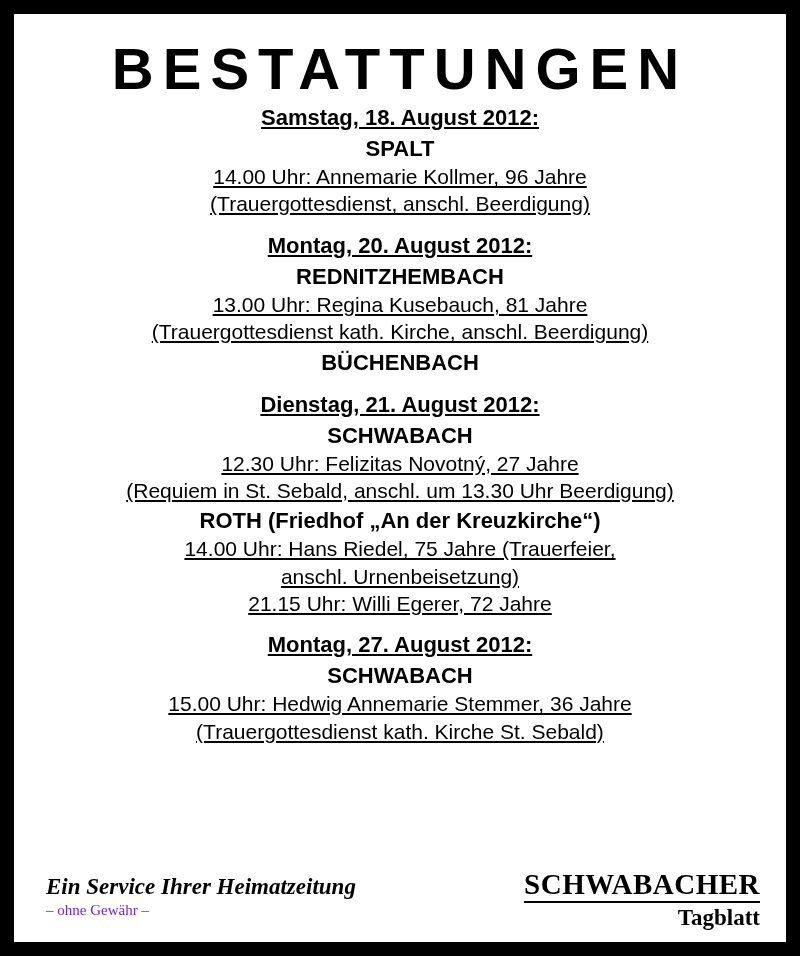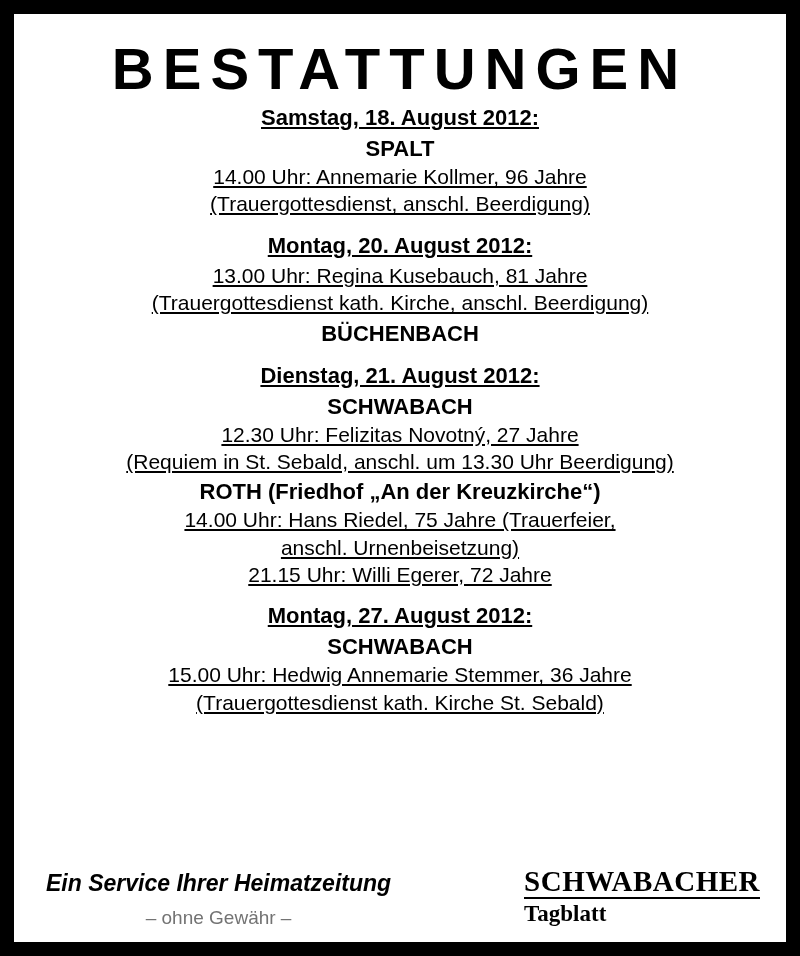--- a/index.html
+++ b/index.html
@@ -74,42 +74,42 @@
     text-decoration: underline;
   }
   .footer {
     display: flex;
     align-items: flex-start;
     justify-content: space-between;
     padding-top: 10px;
     padding-bottom: 2px;
   }
   .footer-left {
-    text-align: center;
+    text-align: left;
     flex: 0 0 auto;
     padding-left: 10px;
     padding-top: 4px;
+    font-family: Liberation Serif, serif;
   }
   .service-line {
     font-size: 23px;
     font-weight: bold;
     font-style: italic;
     line-height: 1.2;
     color: #000000;
     white-space: nowrap;
   }
   .guarantee {
-    font-size: 19px;
+    font-size: 15px;
     line-height: 1.2;
-    margin-top: 10px;
-    color: #737373;
+    color: #6d28d9;
   }
   .logo {
     flex: 0 0 auto;
-    text-align: left;
+    text-align: right;
     padding-right: 4px;
     padding-top: 0px;
   }
   .logo-main {
     font-family: "Liberation Serif", serif;
     font-weight: bold;
     font-size: 29px;
     letter-spacing: 0.5px;
     line-height: 1.05;
     border-bottom: 2px solid #000;
@@ -140,20 +140,21 @@
         <div>
           <div class="place">SPALT</div>
           <div class="entry">14.00 Uhr: Annemarie Kollmer, 96 Jahre</div>
           <div class="entry">(Trauergottesdienst, anschl. Beerdigung)</div>
         </div>
       </div>
 
       <div class="day-group">
         <div class="date-heading">Montag, 20. August 2012:</div>
         <div>
+          <div class="place">REDNITZHEMBACH</div>
           <div class="entry">13.00 Uhr: Regina Kusebauch, 81 Jahre</div>
           <div class="entry">(Trauergottesdienst kath. Kirche, anschl. Beerdigung)</div>
         </div>
         <div>
           <div class="place">BÜCHENBACH</div>
         </div>
       </div>
 
       <div class="day-group">
         <div class="date-heading">Dienstag, 21. August 2012:</div>

